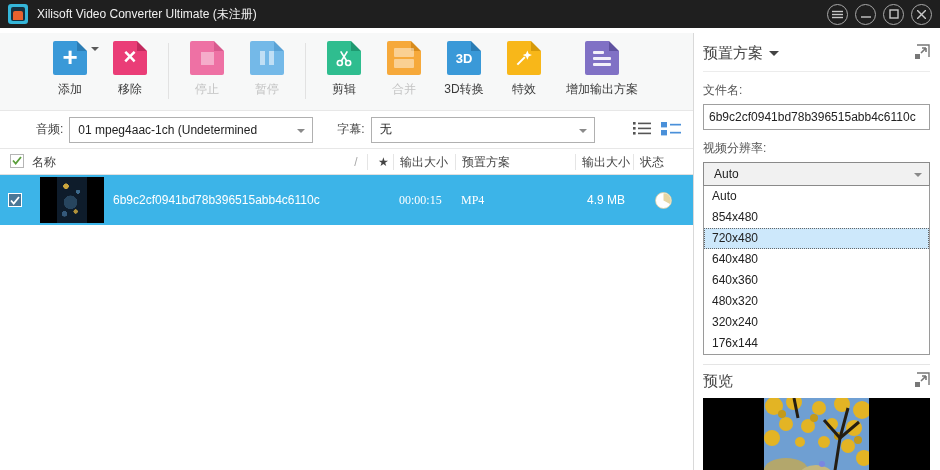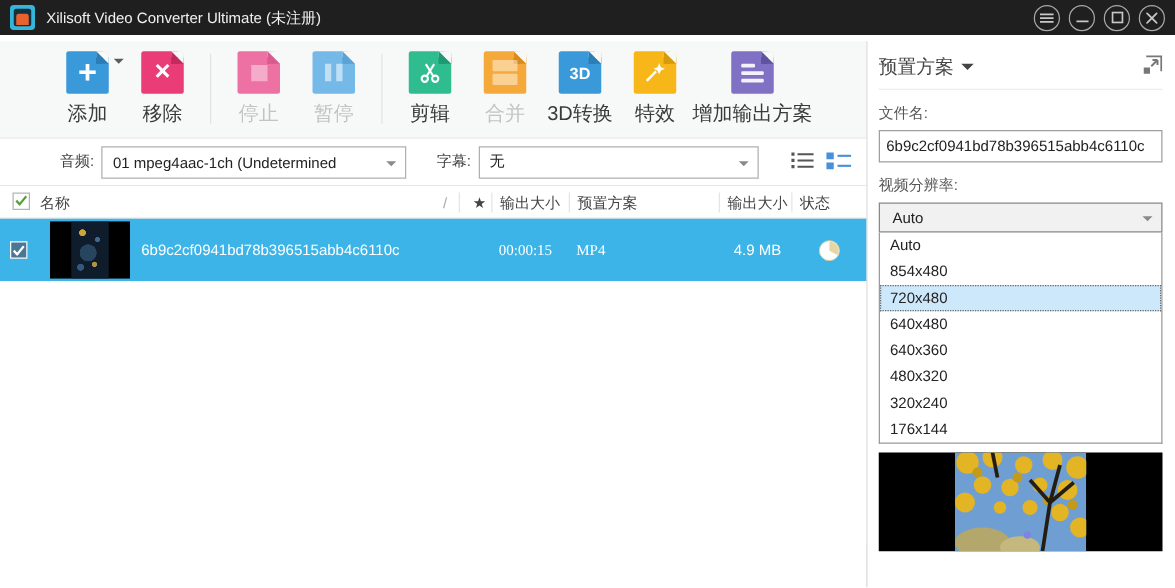--- a/index.html
+++ b/index.html
@@ -19,21 +19,21 @@
   
   .left { position:absolute; top:33px; left:0; width:694px; height:437px; background:#fff; border-right:1px solid #d9d9d9; }
 
   
   .toolbar { height:78px; background:#f7f8f8; border-bottom:1px solid #e7e7e7; display:flex; align-items:flex-start; padding:8px 0 0 40px; }
   .tb { display:flex; flex-direction:column; align-items:center; width:60px; cursor:default; }
   .tb.wide { width:96px; }
   .tsep { width:1px; height:56px; background:#e2e2e2; margin:2px 8px 0 8px; }
   .ticon { width:34px; height:34px; border-radius:2px; position:relative; display:flex; align-items:center; justify-content:center; color:#fff; }
   .ticon::before { content:''; position:absolute; top:0; right:0; border:5px solid; }
-  .tlabel { margin-top:6px; font-size:16px; color:#3a3a3a; white-space:nowrap; }
+  .tlabel { margin-top:6px; font-size:12px; color:#3a3a3a; white-space:nowrap; }
   .tb.disabled .tlabel { color:#c3c3c3; }
   .c-blue   { background:#3a99d8; } .c-blue::before   { border-color:#f7f8f8 #f7f8f8 #2b7db5 #2b7db5; }
   .c-pink   { background:#ea3d77; } .c-pink::before   { border-color:#f7f8f8 #f7f8f8 #c22a5e #c22a5e; }
   .c-green  { background:#2fbd8f; } .c-green::before  { border-color:#f7f8f8 #f7f8f8 #1f9970 #1f9970; }
   .c-lblue  { background:#74b9e8; } .c-lblue::before  { border-color:#f7f8f8 #f7f8f8 #5aa3d6 #5aa3d6; }
   .c-lpink  { background:#ee71a4; } .c-lpink::before  { border-color:#f7f8f8 #f7f8f8 #d85a8e #d85a8e; }
   .c-orange { background:#f6a93b; } .c-orange::before { border-color:#f7f8f8 #f7f8f8 #d88c1d #d88c1d; }
   .c-amber  { background:#f8b719; } .c-amber::before  { border-color:#f7f8f8 #f7f8f8 #d69a0a #d69a0a; }
   .c-purple { background:#8071c5; } .c-purple::before { border-color:#f7f8f8 #f7f8f8 #5f52a0 #5f52a0; }
   .plusglyph { font-size:26px; font-weight:bold; line-height:1; margin-top:-2px; }
@@ -43,21 +43,21 @@
   .stopsq { width:13px; height:13px; background:rgba(255,255,255,.42); }
   .threeD { font-weight:bold; font-size:13px; }
   .mergepics { position:relative; width:20px; height:20px; }
   .mergepics i { position:absolute; left:0; width:20px; height:9px; background:rgba(255,255,255,.45); border-radius:1px; }
   .mergepics i:first-child { top:0; } .mergepics i:last-child { top:11px; }
   .doclines { display:flex; flex-direction:column; gap:3px; width:18px; }
   .doclines i { height:3px; background:rgba(255,255,255,.9); border-radius:1px; }
   .doclines i:first-child { width:60%; }
 
   
-  .optbar { height:38px; display:flex; align-items:center; padding-left:48px; border-bottom:1px solid #e7e7e7; background:#fff; }
+  .optbar { height:38px; display:flex; align-items:center; padding-left:36px; border-bottom:1px solid #e7e7e7; background:#fff; }
   .optlabel { color:#444; margin-right:6px; }
   .selbox { height:26px; border:1px solid #b0b0b0; background:#fff; display:flex; align-items:center; padding:0 22px 0 8px; position:relative; overflow:hidden; white-space:nowrap; color:#222; }
   .selbox .arr { position:absolute; right:7px; top:11px; width:0; height:0; border:4px solid transparent; border-top-color:#8a8a8a; }
   .sel-audio { width:244px; margin-right:24px; }
   .sel-sub { width:224px; }
   .viewicons { margin-left:auto; display:flex; gap:10px; padding-right:12px; }
 
   
   .thead, .trow { display:grid; grid-template-columns:30px 1fr 24px 26px 62px 120px 58px 60px; align-items:center; }
   .thead { height:26px; border-bottom:1px solid #e0e0e0; color:#444; background:#fff; }
@@ -335,20 +335,30 @@
     <div class="resitem">Auto</div>
     <div class="resitem">854x480</div>
     <div class="resitem hl">720x480</div>
     <div class="resitem">640x480</div>
     <div class="resitem">640x360</div>
     <div class="resitem">480x320</div>
     <div class="resitem">320x240</div>
     <div class="resitem">176x144</div>
   </div>
 
+  <div class="pvsection">
+    <span class="ptitle">预览</span>
+    <span class="expand">
+      <svg width="16" height="16" viewBox="0 0 16 16">
+          <path d="M3 1h12v12" fill="none" stroke="#777" stroke-width="1.4"></path>
+          <rect x="1" y="10" width="5" height="5" fill="#777"></rect>
+          <path d="M7 9l5-5M12 4h-4M12 4v4" stroke="#777" stroke-width="1.6" fill="none"></path>
+        </svg>
+    </span>
+  </div>
   <div class="pvbox">
     <svg width="105" height="79" viewBox="0 0 105 79">
       <rect width="105" height="79" fill="#6f9fd2"></rect>
       <g fill="#e3b424">
         <circle cx="10" cy="8" r="9"></circle>
           <circle cx="30" cy="4" r="8"></circle>
           <circle cx="55" cy="10" r="7"></circle>
         <circle cx="78" cy="6" r="8"></circle>
           <circle cx="98" cy="12" r="9"></circle>
           <circle cx="90" cy="30" r="8"></circle>

